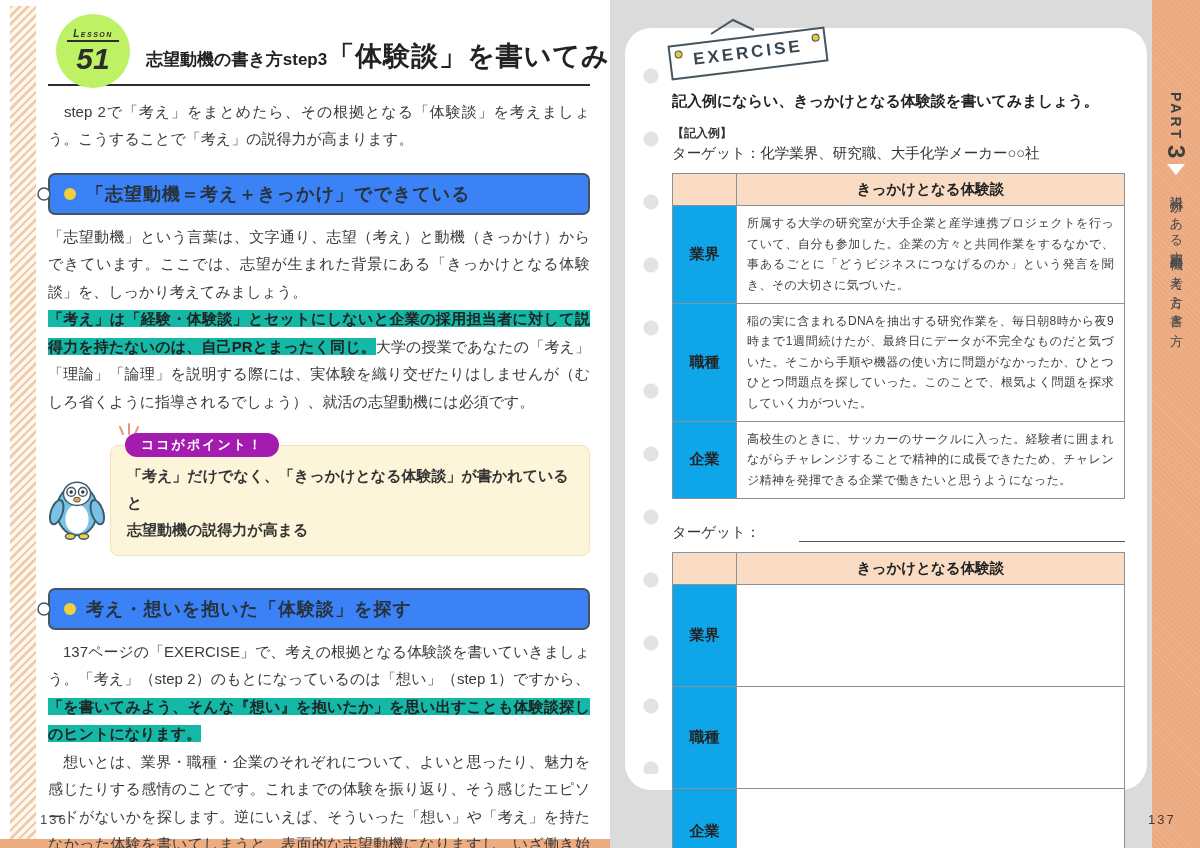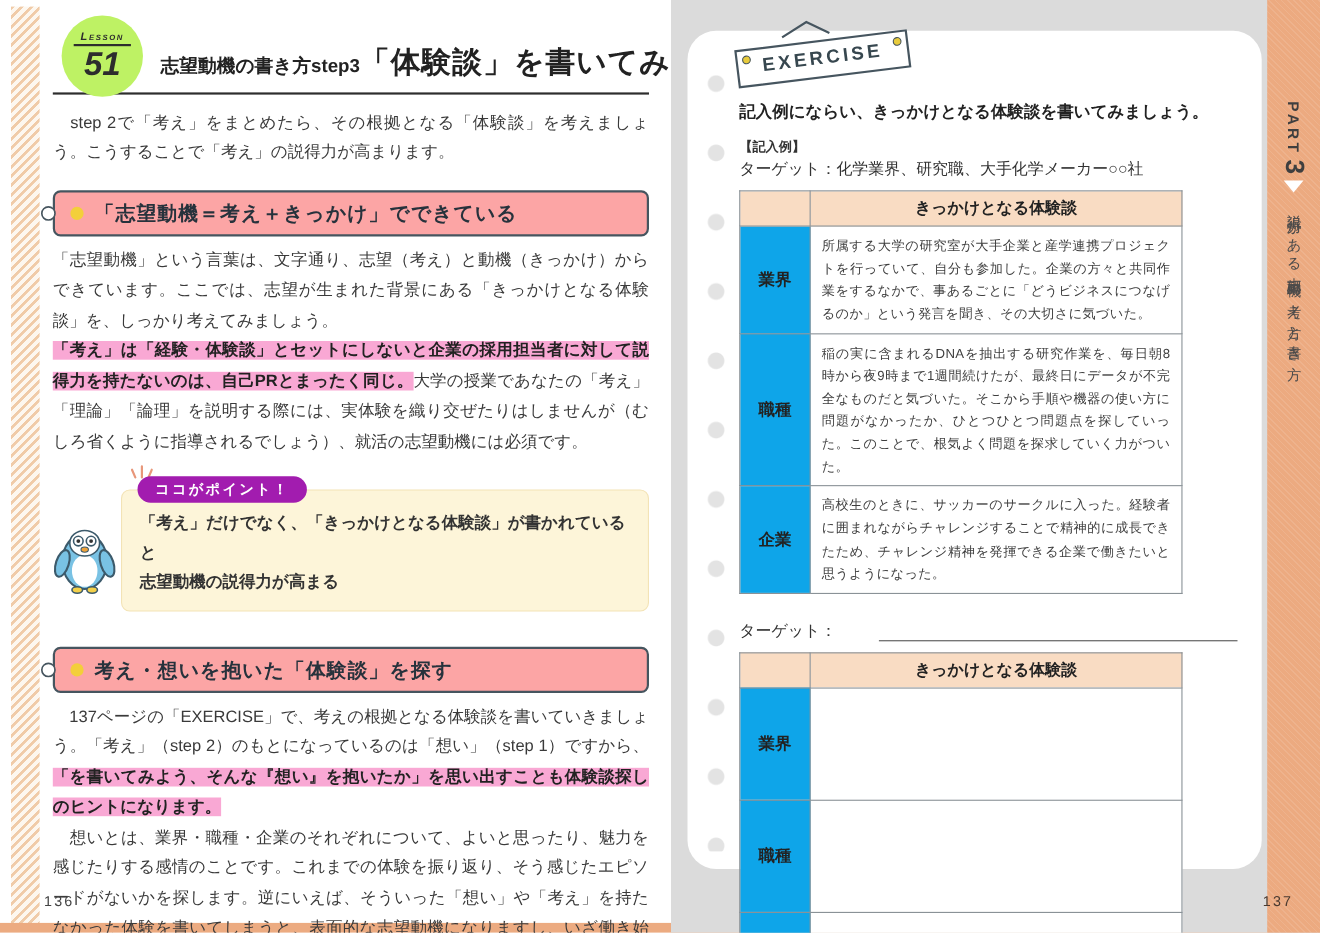--- a/index.html
+++ b/index.html
@@ -18,24 +18,24 @@
     background:#bef264; display:flex; flex-direction:column; align-items:center; justify-content:center;font-style:italic; }
   .lesson-word { font-size:10px; letter-spacing:1.5px; color:#2d2d2d; font-weight:bold;
     border-bottom:2px solid #2d2d2d; padding:0 6px 1px; font-variant:small-caps; }
   .lesson-num { font-size:30px; font-weight:bold; color:#2d2d2d; line-height:1.1; }
   .lesson-title { position:absolute; left:98px; bottom:10px; white-space:nowrap; }
   .title-prefix { font-size:17px; font-weight:bold; color:#222; }
   .title-main { font-size:27px; font-weight:bold; color:#222; letter-spacing:1px; }
 
   .body-text { font-size:15px; line-height:1.83; text-align:justify; color:#3a3a3a; }
   .intro { margin-top:12px; }
-  .hl { background:#f9a8d4; font-weight:bold; color:#222; }
+  .hl { background:#14b8a6; font-weight:bold; color:#222; }
 
   .section-box { position:relative; margin-top:20px; border:2px solid #46555f; border-radius:7px;
-    padding:7px 12px 7px 36px; background:#fca5a5; }
+    padding:7px 12px 7px 36px; background:#3b82f6; }
   .section-box h2 { font-size:18px; color:#27323c; letter-spacing:1px; font-weight:bold; }
   .tag-dot { position:absolute; left:14px; top:50%; margin-top:-6px; width:12px; height:12px;
     border-radius:50%; background:#f3cf3a; }
   .tag-loop { position:absolute; left:-15px; top:50%; margin-top:-9px; }
 
   .para { margin-top:8px; }
 
   .point-row { position:relative; margin-top:30px; display:flex; }
   .penguin { width:58px; flex:0 0 58px; margin-top:6px; }
   .point-box { position:relative; flex:1; margin-left:4px; background:#fdf5d9; border:1px solid #f3e3b6;
@@ -69,21 +69,21 @@
   .exercise-sign .pin { position:absolute; width:8px; height:8px; border-radius:50%; background:#e8cb3c; border:1px solid #46555f; }
   .pin-left { left:4px; top:4px; } .pin-right { right:4px; top:4px; }
   .exercise-text { font-size:17px; font-weight:bold; letter-spacing:3px; color:#37474f; }
   .sign-caret { position:absolute; left:82px; top:-12px; }
 
   .card-content { position:absolute; left:47px; top:64px; width:453px; }
   .instruction { font-size:15px; font-weight:bold; color:#222; }
   .example-label { margin-top:14px; font-size:12px; font-weight:bold; color:#333; }
   .example-target { margin-top:2px; font-size:14.5px; color:#333; }
 
-  table.ex-table { margin-top:10px; width:403px; border-collapse:collapse;padding-left:44px; }
+  table.ex-table { margin-top:10px; width:453px; border-collapse:collapse;padding-left:44px; }
   .ex-table th, .ex-table td { border:1.5px solid #8a9297; }
   .ex-table thead th { background:#f9dcc3; font-size:14.5px; font-weight:bold; color:#222;
     text-align:center; padding:6px 4px; }
   .ex-table .corner { width:64px; background:#f9dcc3; }
   .ex-table td.rowlabel { width:64px; text-align:center; font-weight:bold; font-size:15px; color:#222; background:#0ea5e9; }
   .ex-table td.rowtext { padding:7px 10px; font-size:12px; line-height:1.72; letter-spacing:.3px; color:#3e3e3e;
     text-align:justify; background:#fff; }
   .blank .rowtext { height:102px; }
   .blank tr:last-child .rowtext { height:86px; }
 

